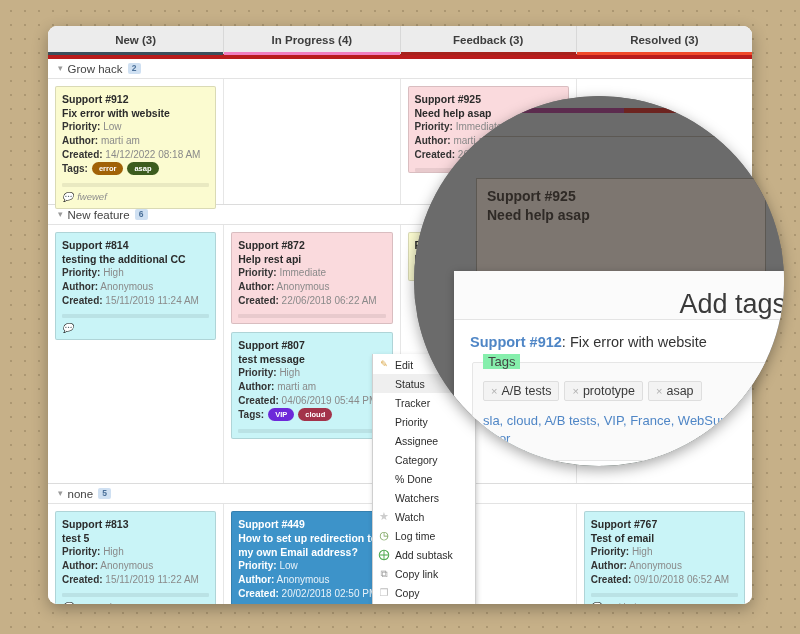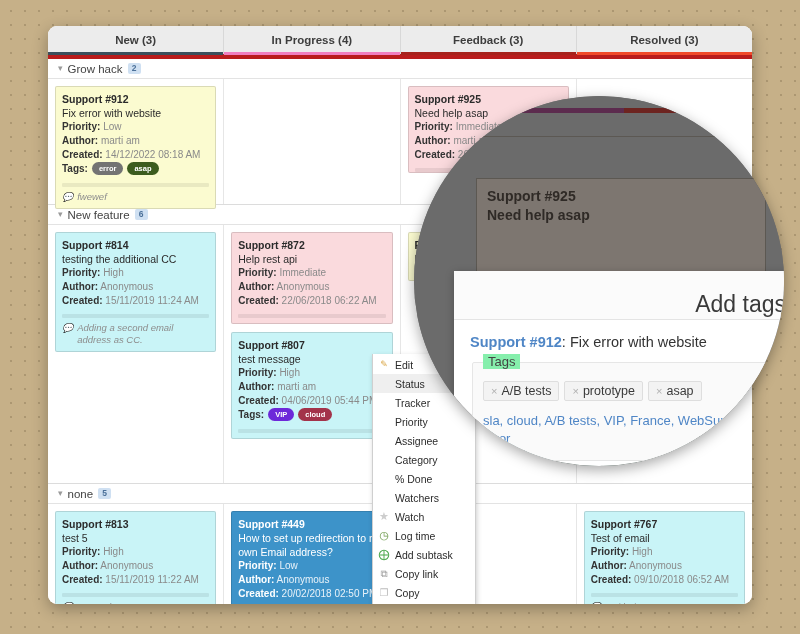--- a/index.html
+++ b/index.html
@@ -42,21 +42,21 @@
   .group-body{position:relative;display:flex;border-bottom:1px solid #dcdcdc;}
   .col{flex:1;border-right:1px solid #e6e6e6;padding:7px;box-sizing:border-box;}
   .col:last-child{border-right:none;}
 
   .card{
     border:1px solid rgba(0,0,0,.13);border-radius:2px;
     padding:5px 6px 0 6px;margin-bottom:8px;font-size:10px;line-height:14px;
     color:#333;position:relative;
   }
   .card .ttl{font-weight:bold;color:#2b2b2b;font-size:10.5px;}
-  .card .subj{font-weight:normal;color:#2b2b2b;font-size:10.5px;}
+  .card .subj{font-weight:bold;color:#2b2b2b;font-size:10.5px;}
   .card .fld{color:#333;}
   .card .fld b{font-weight:bold;}
   .card .fld span{color:#8a8a8a;}
   .pbar{height:4px;background:rgba(0,0,0,.07);border-radius:1px;margin:6px 0 0 0;}
   .pbar.full{background:#fff;}
   .note{
     display:flex;gap:4px;font-style:italic;color:#8d8d8d;font-size:9.5px;
     line-height:12px;padding:4px 0 5px 0;
   }
   .bubble{color:#9b9b9b;font-size:9px;}
@@ -127,21 +127,21 @@
   }
   
   #dlg{
     position:absolute;left:40px;top:175px;width:360px;height:230px;background:#fff;
     box-shadow:0 2px 8px rgba(0,0,0,.25);
   }
   #dlg .dhead{
     height:48px;background:#fbfbfb;border-bottom:1px solid #e4e4e4;
     display:flex;align-items:center;justify-content:flex-end;padding-right:28px;
   }
-  #dlg .dtitle{font-size:23px;color:#3a3a3a;margin-top:18px;}
+  #dlg .dtitle{font-size:27px;color:#3a3a3a;margin-top:18px;}
   #dlg .dbody{padding:14px 16px 0 16px;}
   #dlg .issue{font-size:14.5px;color:#333;margin-bottom:12px;}
   #dlg .issue a{color:#4f86c6;font-weight:bold;text-decoration:none;}
   #dlg .fs{
     border:1px solid #e6e6e6;background:#fafafa;border-radius:2px;
     padding:8px 10px 12px 10px;position:relative;margin-left:2px;
   }
   #dlg .lg{position:absolute;top:-9px;left:10px;background:#86efac;padding:0 5px;font-size:13px;color:#444;}
   #dlg .chips{display:flex;gap:5px;margin:10px 0 11px 0;flex-wrap:wrap;}
   #dlg .chip{
@@ -185,21 +185,21 @@
     <div class="group-body" style="height:125px">
       <div class="col">
         <div class="card c-yellow">
           <div class="ttl">Support #912</div>
           <div class="subj">Fix error with website</div>
           <div class="fld"><b>Priority:</b> <span>Low</span></div>
           <div class="fld"><b>Author:</b> <span>marti am</span></div>
           <div class="fld"><b>Created:</b> <span>14/12/2022 08:18 AM</span></div>
           <div class="tagrow">
             <b>Tags:</b>
-            <span class="tag" style="background:#737373">error</span>
+            <span class="tag" style="background:#a16207">error</span>
             <span class="tag" style="background:#3c5c1e">asap</span>
           </div>
           <div class="pbar"></div>
           <div class="note">
             <span class="bubble">💬</span>
             <span>fwewef</span>
           </div>
         </div>
       </div>
       <div class="col"></div>
@@ -225,21 +225,20 @@
       <div class="col">
         <div class="card c-cyan">
           <div class="ttl">Support #814</div>
           <div class="subj">testing the additional CC</div>
           <div class="fld"><b>Priority:</b> <span>High</span></div>
           <div class="fld"><b>Author:</b> <span>Anonymous</span></div>
           <div class="fld"><b>Created:</b> <span>15/11/2019 11:24 AM</span></div>
           <div class="pbar"></div>
           <div class="note">
             <span class="bubble">💬</span>
-            <span>Adding a second email address as CC.</span>
           </div>
         </div>
       </div>
       <div class="col">
         <div class="card c-pink">
           <div class="ttl">Support #872</div>
           <div class="subj">Help rest api</div>
           <div class="fld"><b>Priority:</b> <span>Immediate</span></div>
           <div class="fld"><b>Author:</b> <span>Anonymous</span></div>
           <div class="fld"><b>Created:</b> <span>22/06/2018 06:22 AM</span></div>

